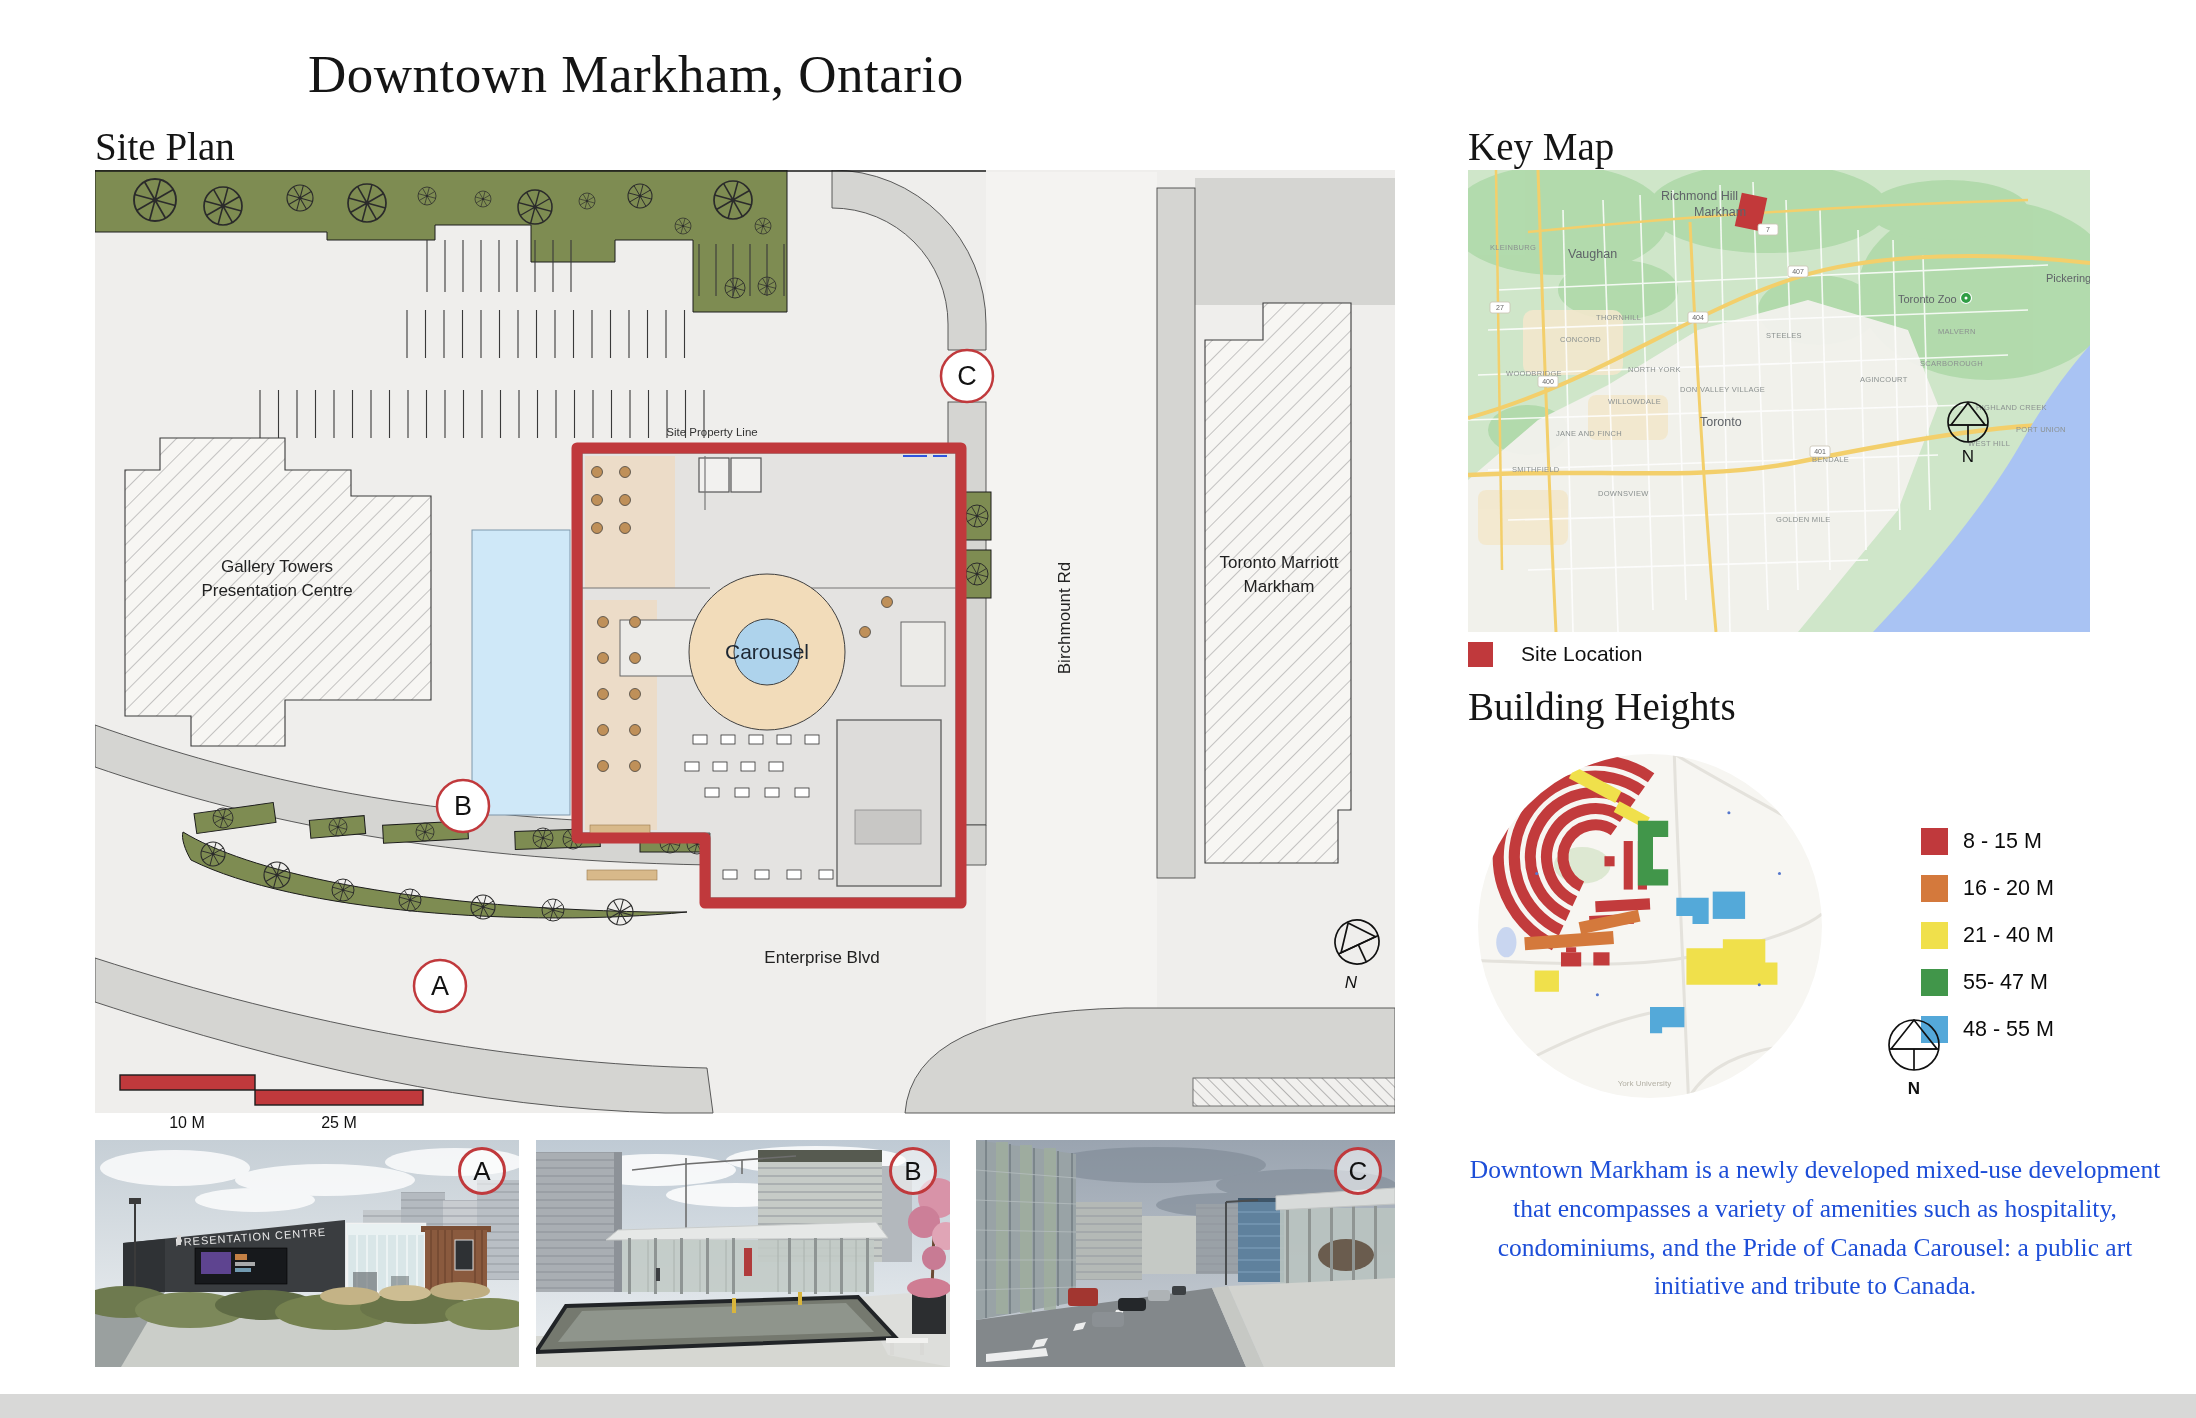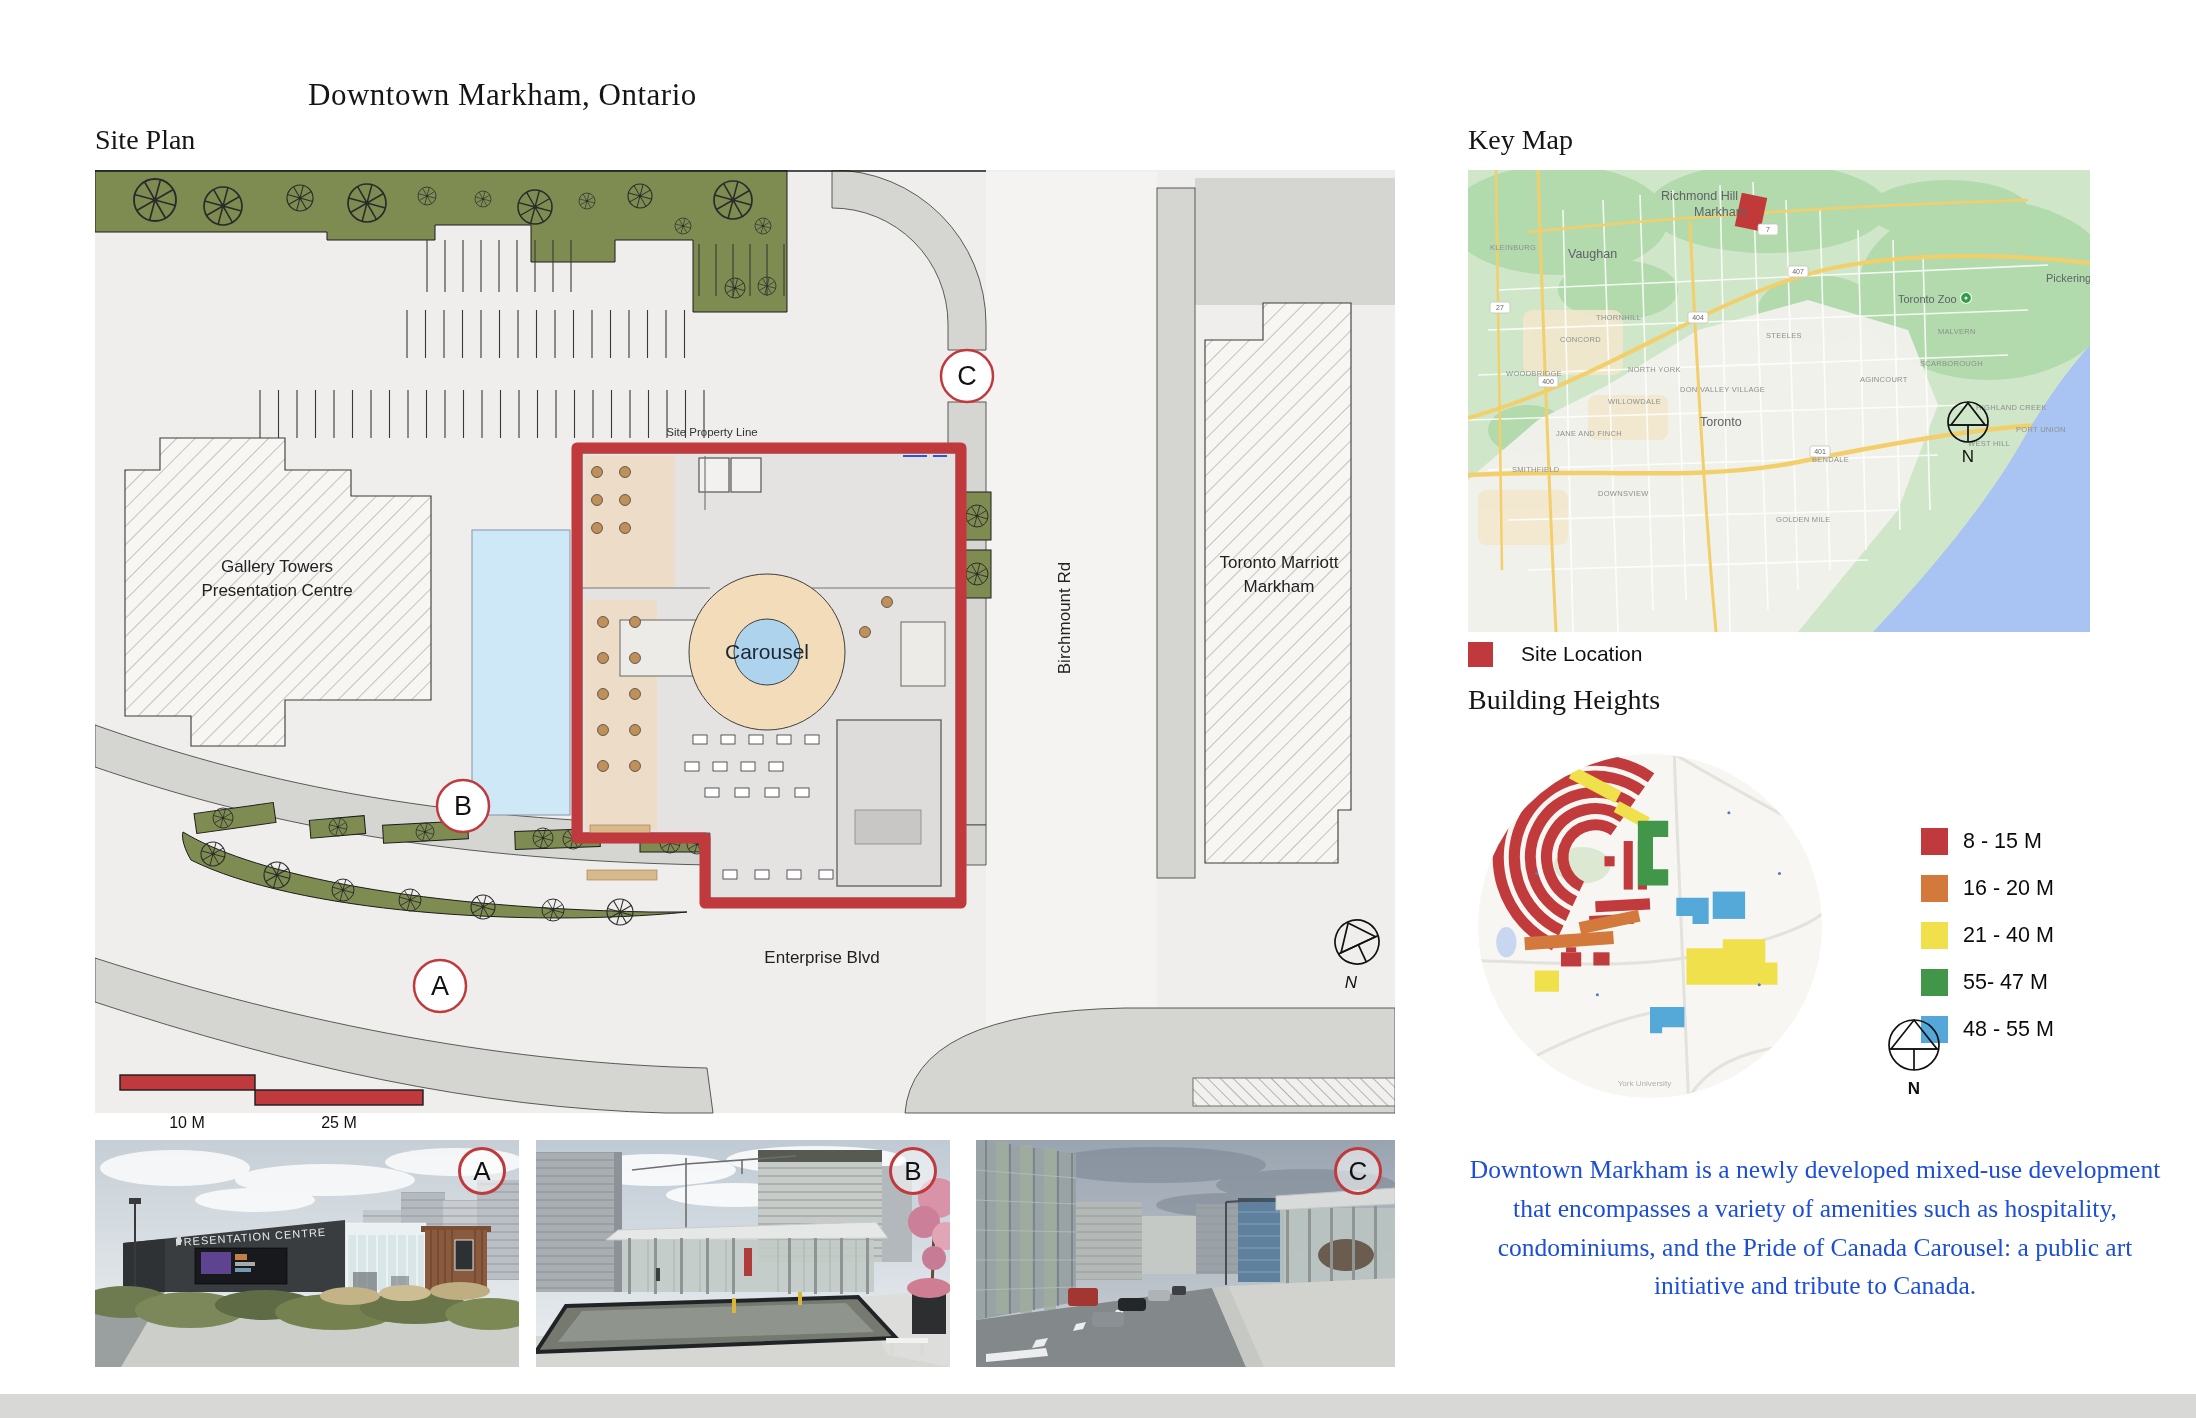--- a/index.html
+++ b/index.html
@@ -1,20 +1,20 @@
 <!DOCTYPE html>
 <html><head>
 <meta charset="utf-8">
 <style>
   html,body{margin:0;padding:0;background:#fff;}
   body{width:2196px;height:1418px;position:relative;font-family:"Liberation Sans",sans-serif;overflow:hidden;}
   .abs{position:absolute;}
   h1,h2{margin:0;font-family:"Liberation Serif",serif;font-weight:400;color:#151515;}
-  #title{left:308px;top:44px;font-size:31px;letter-spacing:.5px;margin-top:33px;}
-  .sec-h{font-size:28px;text-align:right;}
+  #title{left:308px;top:44px;font-size:53px;letter-spacing:.5px;}
+  .sec-h{font-size:39px;text-align:right;}
   #h-siteplan{left:95px;top:124px;}
   #h-keymap{left:1468px;top:124px;}
   #h-bh{left:1468px;top:684px;}
   #siteplan{left:95px;top:170px;width:1300px;height:965px;}
   #keymap{left:1468px;top:170px;width:742px;height:462px;}
   #siteloc{left:1468px;top:640px;height:28px;display:flex;align-items:center;gap:28px;}
   #siteloc .sw{width:25px;height:25px;background:#c0393c;display:inline-block;}
   #siteloc .lb{font-size:21px;color:#111;}
   #bh-circle{left:1476px;top:752px;width:348px;height:348px;}
   #bh-legend{left:1893px;top:828px;width:240px;}

